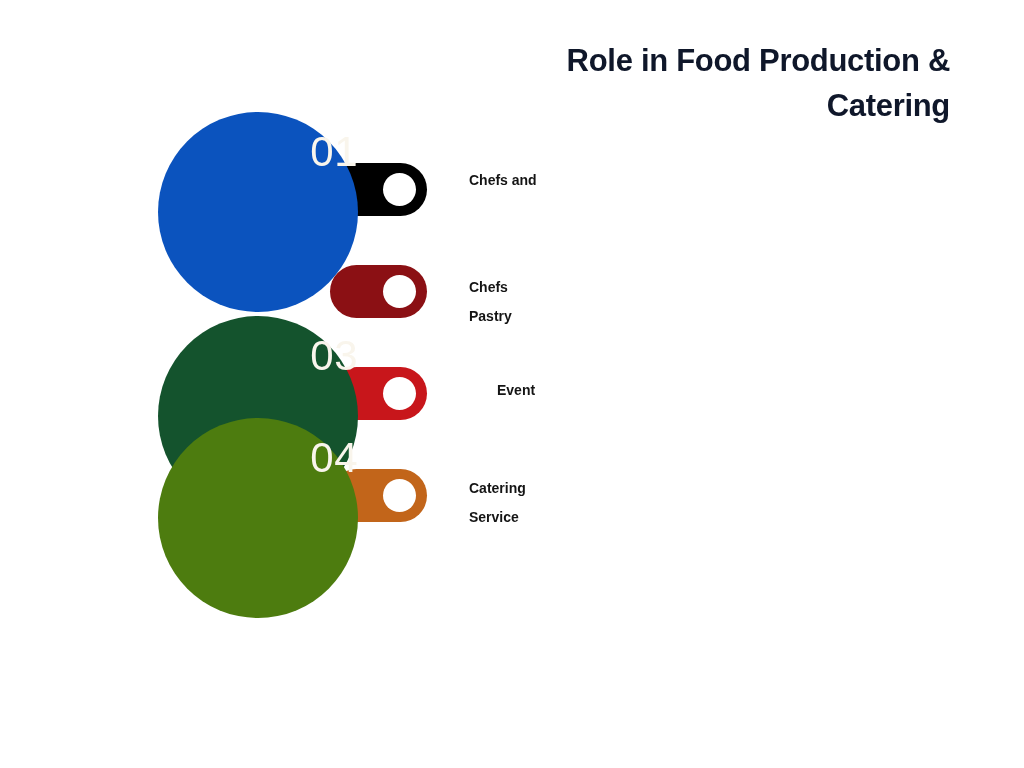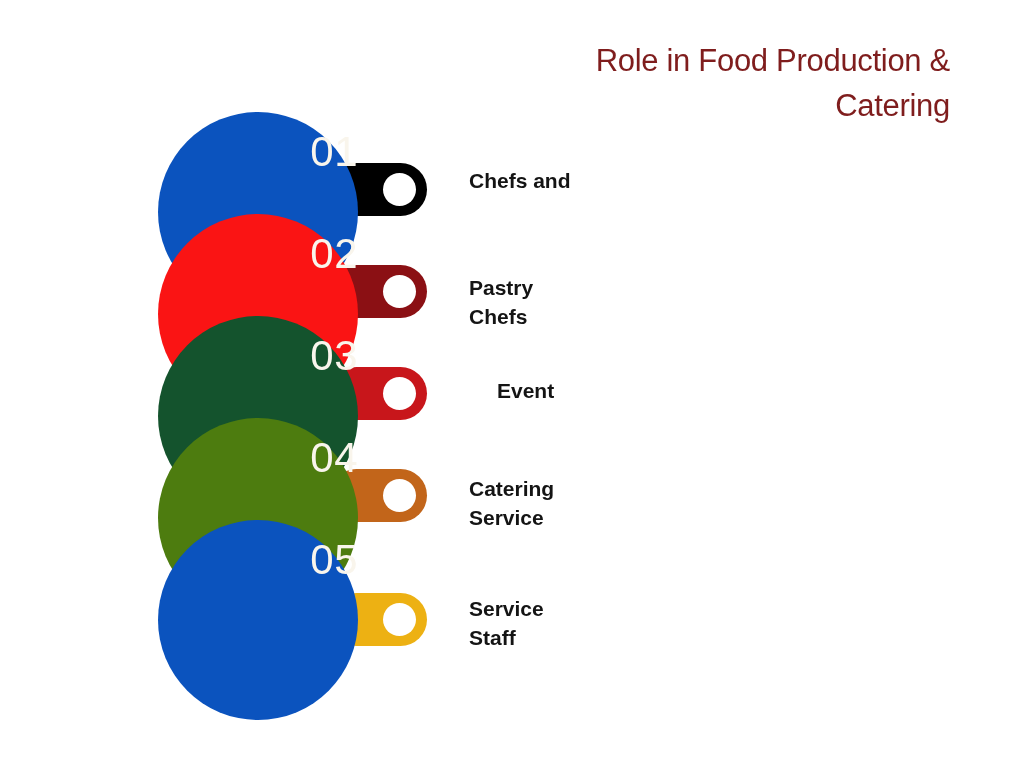--- a/index.html
+++ b/index.html
@@ -25,24 +25,24 @@
   #title-block {
     position: absolute;
     left: 460px;
     top: 38px;
     width: 490px;
     text-align: right;
   }
   #title-block .title-line {
     display: block;
     font-size: 31px;
-    font-weight: normal;
+    font-weight: bold;
     line-height: 45px;
     letter-spacing: -0.3px;
-    color: #7f1d1d;
+    color: #0f172a;
     white-space: nowrap;
     text-align: right;
   }
 
   
   #stack {
     position: absolute;
     left: 0;
     top: 0;
     width: 1024px;
@@ -93,21 +93,21 @@
     font-weight: normal;
     letter-spacing: 0.5px;
     color: #F9F5EC;
   }
 
   
   .label {
     position: absolute;
     left: 469px;
     width: 230px;
-    font-size: 21px;
+    font-size: 14px;
     font-weight: bold;
     line-height: 29px;
     color: #141414;
   }
   .label .lbl-line { display: block; }
 </style>
 </head>
 <body>
 
 <div id="canvas">
@@ -128,26 +128,23 @@
       </div>
       <div class="label" style="top:166px;">
         <span class="lbl-line">Chefs and</span>
       </div>
     </div>
 
     <div class="step">
       <div class="tab" style="top:265px;background:#8B1014;">
         <span class="tab-hole"></span>
       </div>
-      <div class="circle" style="top:214px;background:#FA1414;">
-        <span class="circle-num">02</span>
-      </div>
       <div class="label" style="top:273px;">
+        <span class="lbl-line">Chefs</span>
         <span class="lbl-line">Pastry</span>
-        <span class="lbl-line">Chefs</span>
       </div>
     </div>
 
     <div class="step">
       <div class="tab" style="top:367px;background:#C8161B;">
         <span class="tab-hole"></span>
       </div>
       <div class="circle" style="top:316px;background:#14532d;">
         <span class="circle-num">03</span>
       </div>
@@ -162,27 +159,15 @@
       </div>
       <div class="circle" style="top:418px;background:#4d7c0f;">
         <span class="circle-num">04</span>
       </div>
       <div class="label" style="top:474px;">
         <span class="lbl-line">Catering</span>
         <span class="lbl-line">Service</span>
       </div>
     </div>
 
-    <div class="step">
-      <div class="tab" style="top:593px;background:#EDB113;">
-        <span class="tab-hole"></span>
-      </div>
-      <div class="circle" style="top:520px;background:#0B53BE;">
-        <span class="circle-num">05</span>
-      </div>
-      <div class="label" style="top:594px;">
-        <span class="lbl-line">Service</span>
-        <span class="lbl-line">Staff</span>
-      </div>
-    </div>
 
   </div>
 </div>
 
 </body></html>

